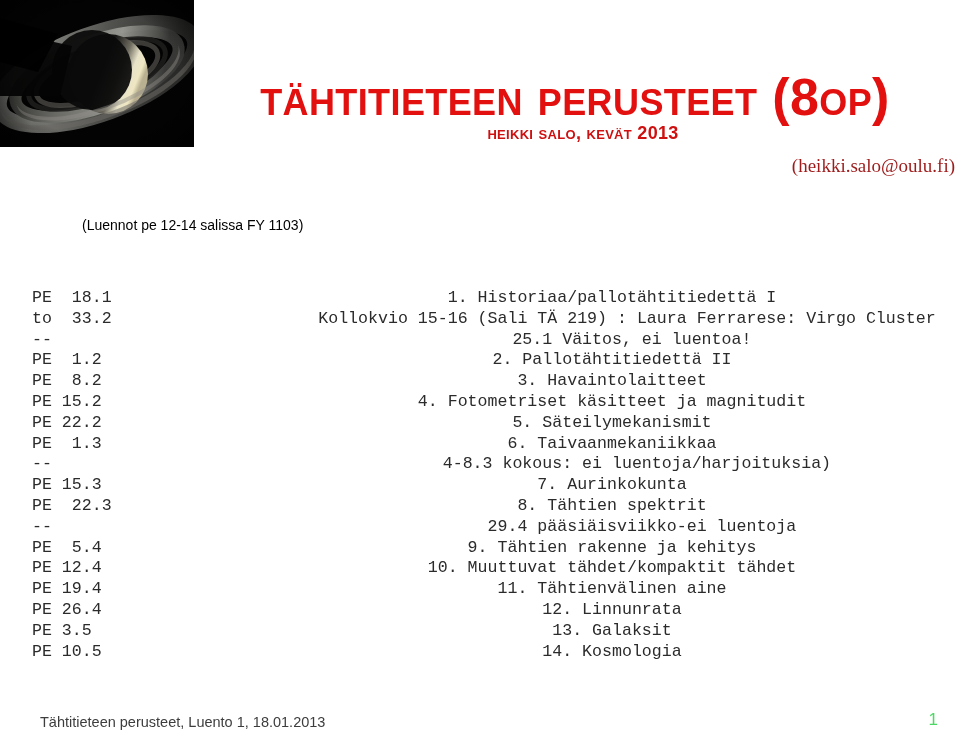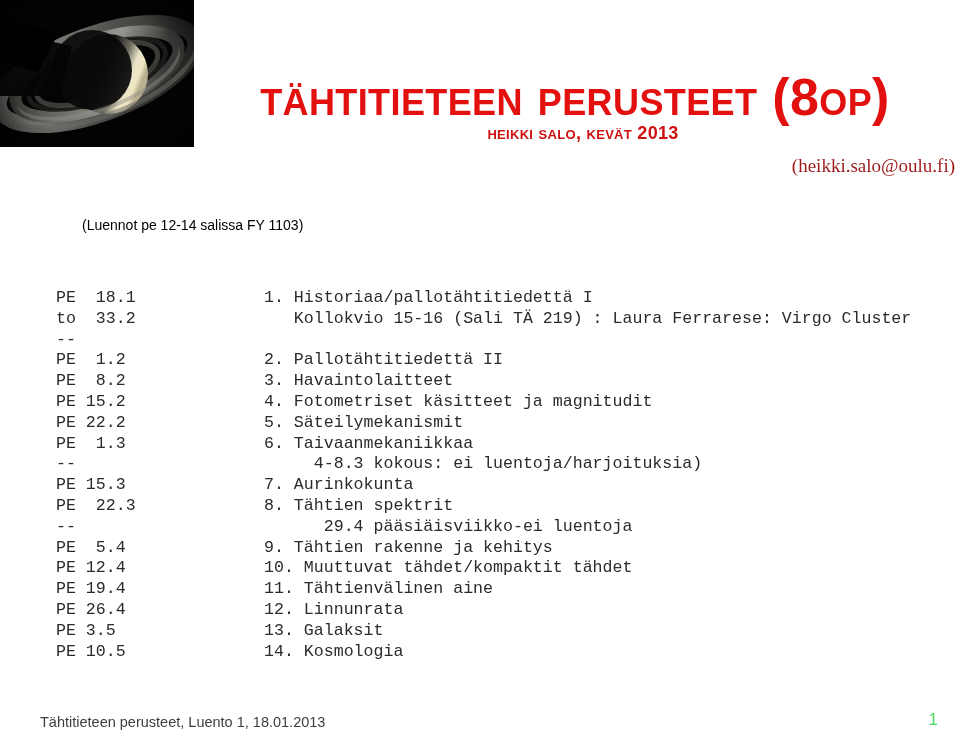--- a/index.html
+++ b/index.html
@@ -105,27 +105,27 @@
     display: flex;
     height: 20.8px;
     line-height: 20.8px;
     font-family: "Liberation Mono", "DejaVu Sans Mono", monospace;
     font-size: 16.6px;
     color: #2b2b2b;
     white-space: pre;
   }
   .sched-date {
     width: 264px;
-    padding-left: 56px;
+    padding-left: 32px;
     box-sizing: border-box;
     text-align: left;
   }
   .sched-topic {
     flex: 1;
-    text-align: left;
+    text-align: center;
   }
 
   
   .footer-text {
     position: absolute;
     left: 40px;
     top: 713px;
     font-family: "Liberation Sans", sans-serif;
     font-size: 14.5px;
     line-height: 18px;
@@ -211,21 +211,21 @@
   <div class="email-line">(heikki.salo@oulu.fi)</div>
 </div>
 
 <div class="heading-block">
   <div class="heading-sub">(Luennot pe 12-14 salissa FY 1103)</div>
 </div>
 
 <div class="schedule" id="schedule">
     <div class="sched-row"><div class="sched-date">PE  18.1</div><div class="sched-topic">1. Historiaa/pallotähtitiedettä I</div></div>
     <div class="sched-row"><div class="sched-date">to  33.2</div><div class="sched-topic">   Kollokvio 15-16 (Sali TÄ 219) : Laura Ferrarese: Virgo Cluster</div></div>
-    <div class="sched-row"><div class="sched-date">--</div></div>
+    <div class="sched-row"><div class="sched-date">--</div><div class="sched-topic">    25.1 Väitos, ei luentoa!</div></div>
     <div class="sched-row"><div class="sched-date">PE  1.2</div><div class="sched-topic">2. Pallotähtitiedettä II</div></div>
     <div class="sched-row"><div class="sched-date">PE  8.2</div><div class="sched-topic">3. Havaintolaitteet</div></div>
     <div class="sched-row"><div class="sched-date">PE 15.2</div><div class="sched-topic">4. Fotometriset käsitteet ja magnitudit</div></div>
     <div class="sched-row"><div class="sched-date">PE 22.2</div><div class="sched-topic">5. Säteilymekanismit</div></div>
     <div class="sched-row"><div class="sched-date">PE  1.3</div><div class="sched-topic">6. Taivaanmekaniikkaa</div></div>
     <div class="sched-row"><div class="sched-date">--</div><div class="sched-topic">     4-8.3 kokous: ei luentoja/harjoituksia)</div></div>
     <div class="sched-row"><div class="sched-date">PE 15.3</div><div class="sched-topic">7. Aurinkokunta</div></div>
     <div class="sched-row"><div class="sched-date">PE  22.3</div><div class="sched-topic">8. Tähtien spektrit</div></div>
     <div class="sched-row"><div class="sched-date">--</div><div class="sched-topic">      29.4 pääsiäisviikko-ei luentoja</div></div>
     <div class="sched-row"><div class="sched-date">PE  5.4</div><div class="sched-topic">9. Tähtien rakenne ja kehitys</div></div>

